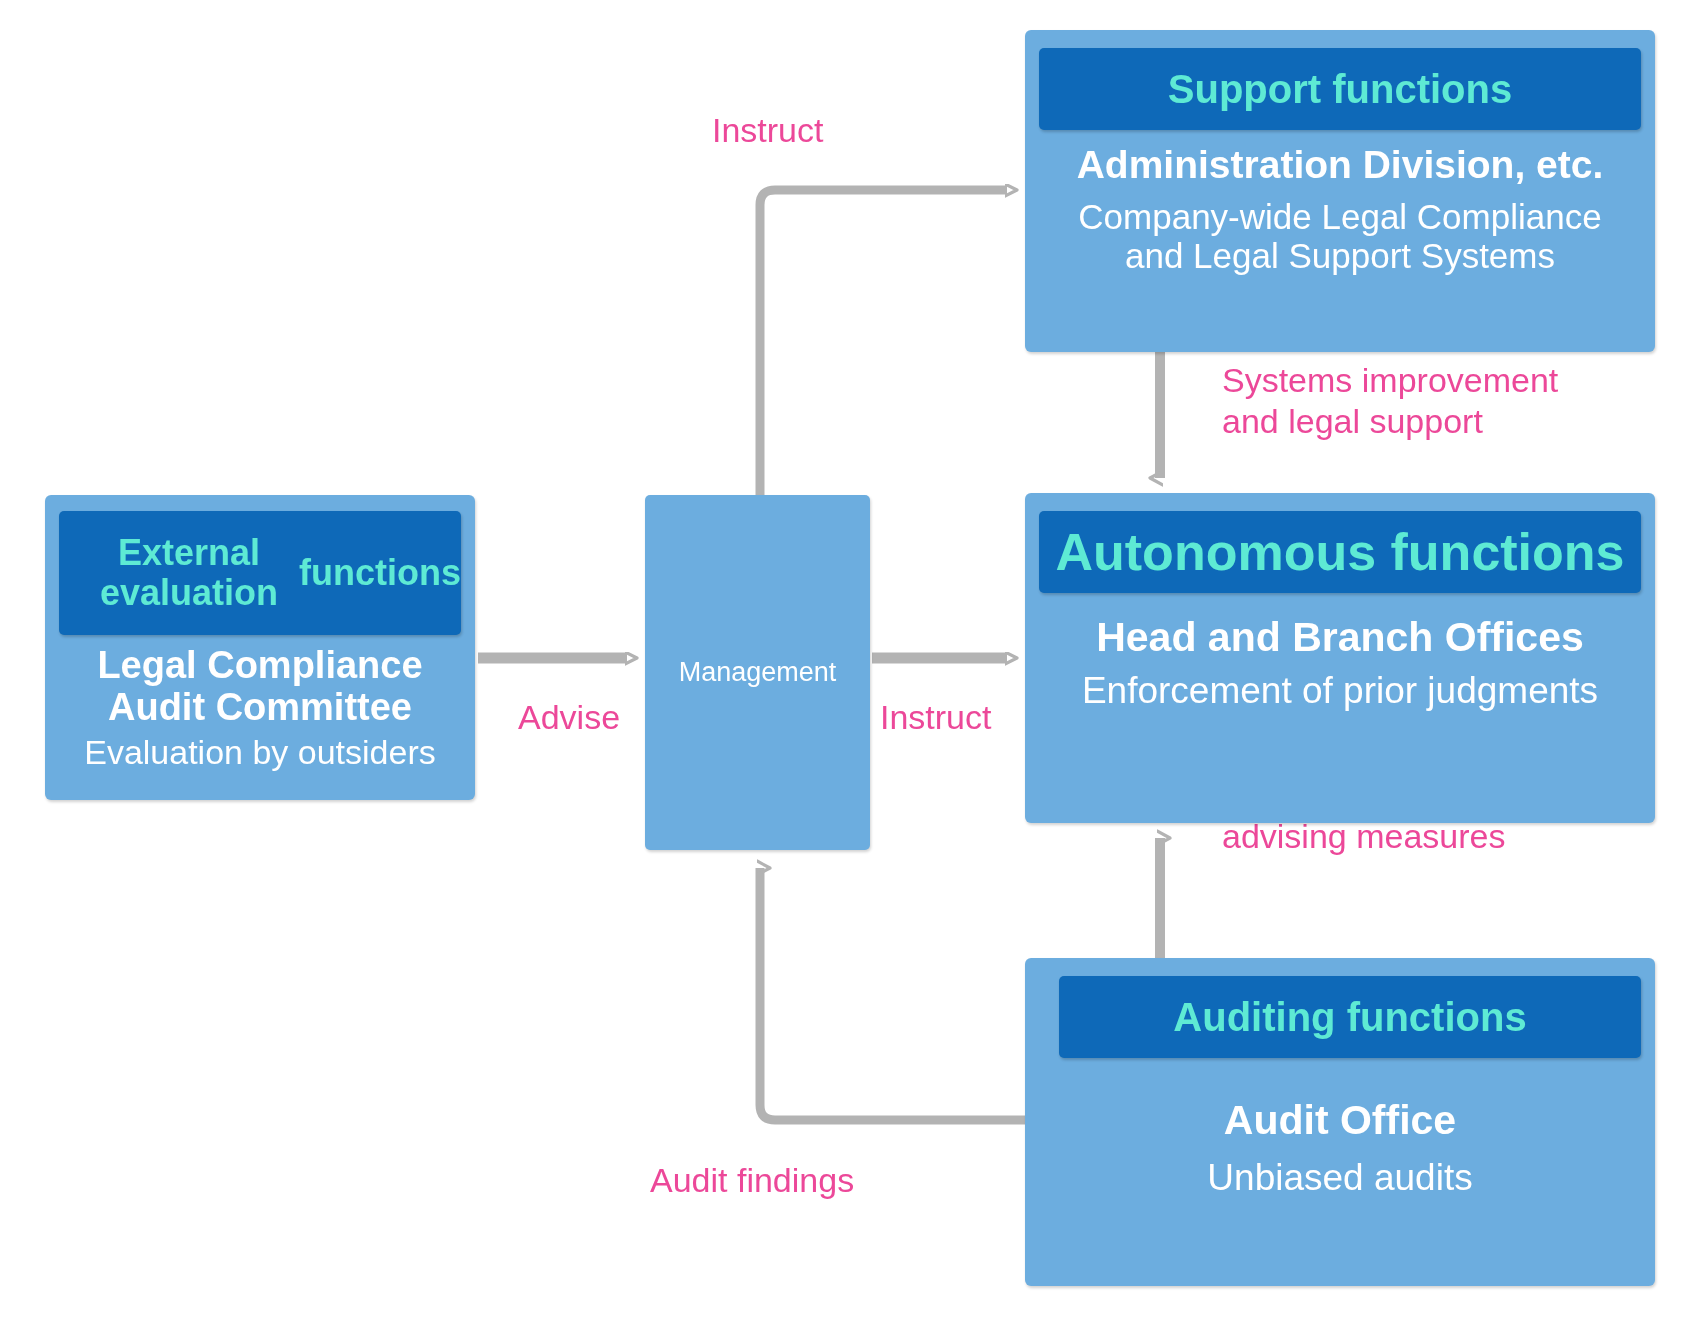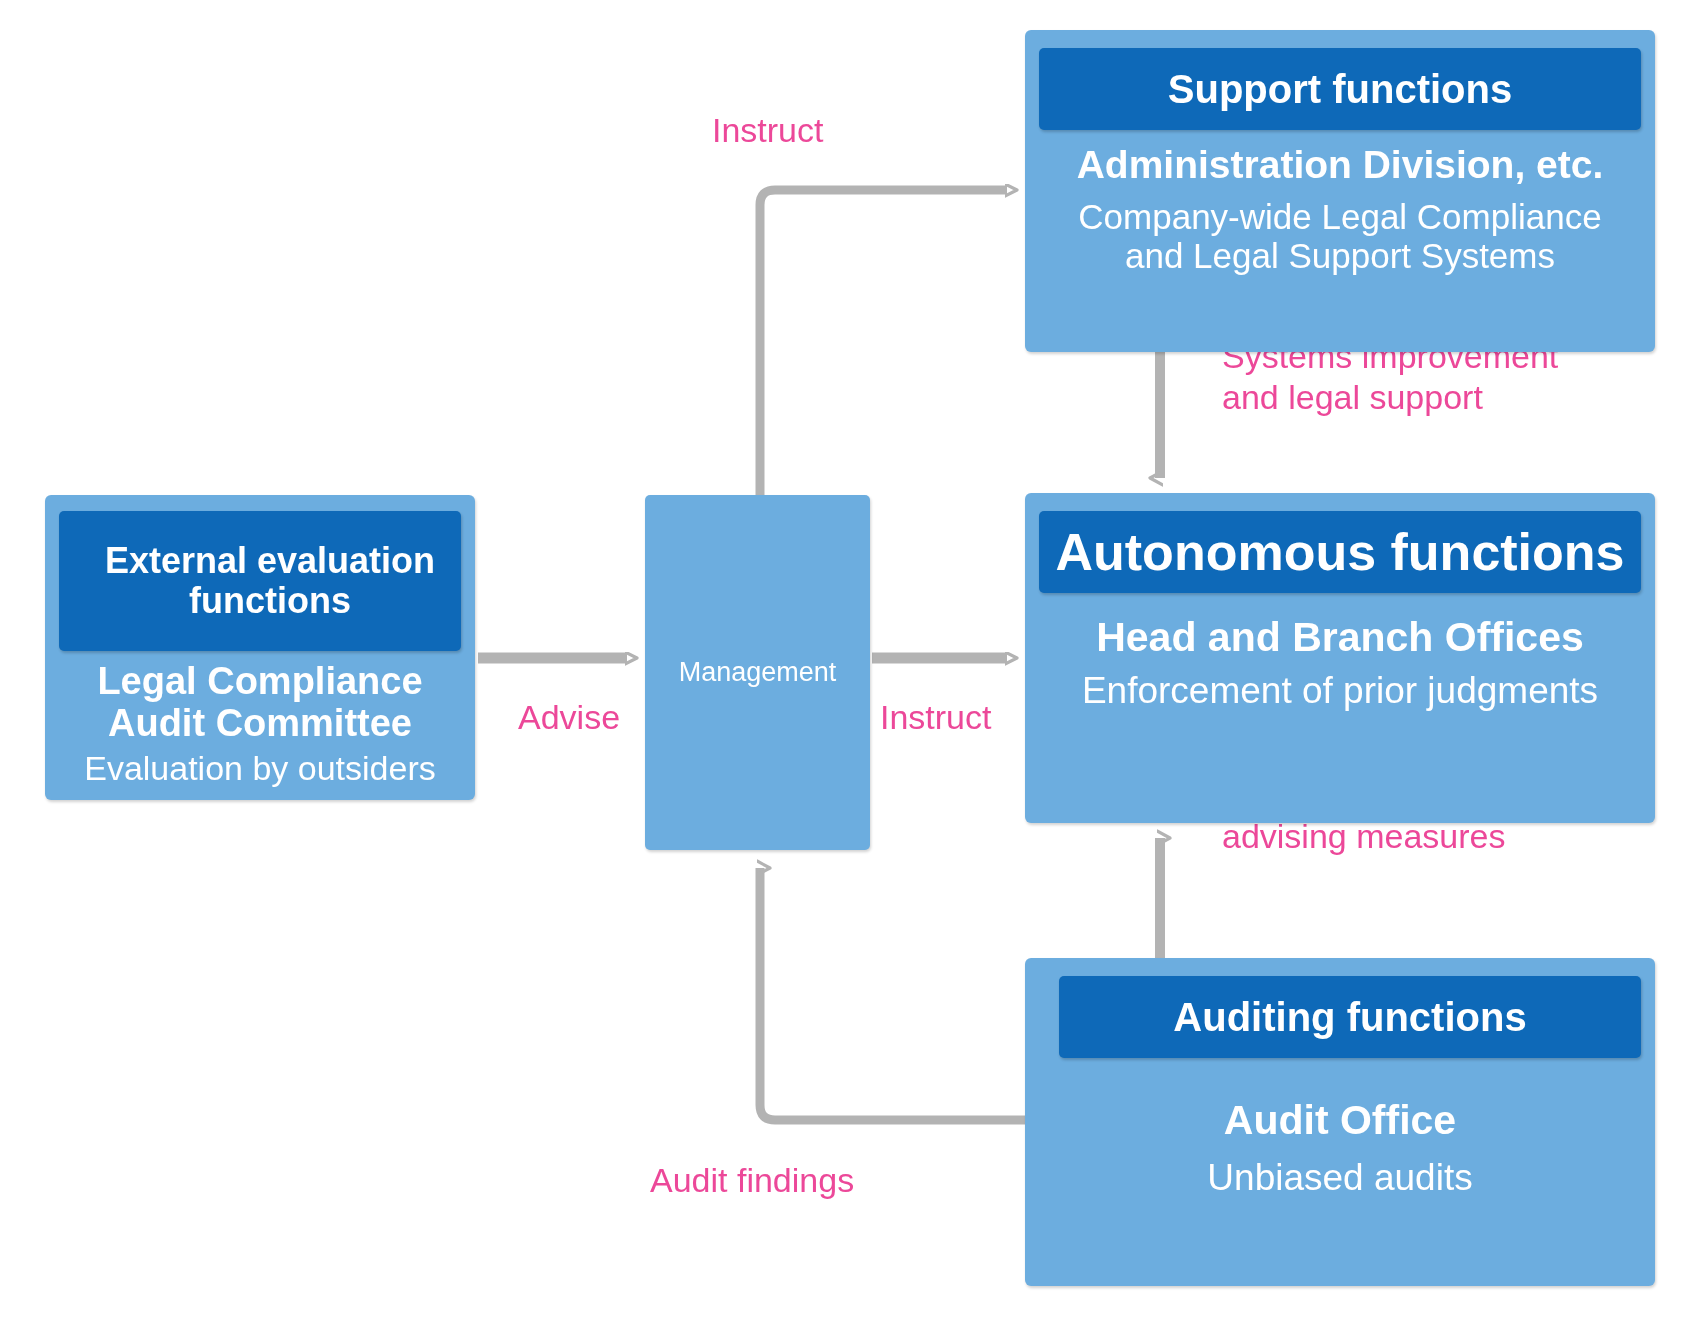--- a/index.html
+++ b/index.html
@@ -28,21 +28,21 @@
   .node {
     position: absolute;
     background: #6CADDF;
     border-radius: 6px;
     box-sizing: border-box;
     box-shadow: 1px 2px 3px rgba(0,0,0,0.18);
   }
   .node-header {
     background: #0E69B8;
     border-radius: 5px;
-    color: #ffffff;
+    color: #5eead4;
     font-weight: bold;
     text-align: center;
     display: flex;
     align-items: center;
     justify-content: center;
     box-sizing: border-box;
     box-shadow: 1px 2px 3px rgba(0,0,0,0.20);
     line-height: 1.12;
   }
   .node-body {
@@ -91,42 +91,42 @@
   }
   #node-auditing .node-header { height: 82px; font-size: 40px; margin-left: 20px; }
   #node-auditing .node-body { padding-top: 40px; }
   #node-auditing .line-strong { font-size: 41px; }
   #node-auditing .line-light { font-size: 37px; padding-top: 14px; }
 
   #node-external {
     left: 45px; top: 495px; width: 430px; height: 305px;
     padding: 16px 14px 12px 14px;
   }
-  #node-external .node-header { height: 140px; font-size: 36px; flex-direction: column; padding-left: 20px; }
+  #node-external .node-header { height: 124px; font-size: 36px; flex-direction: row; padding-left: 20px; }
   #node-external .node-body { padding-top: 10px; }
   #node-external .line-strong { font-size: 38px; }
   #node-external .line-light { font-size: 34px; padding-top: 4px; }
 
   #node-management {
     left: 645px; top: 495px; width: 225px; height: 355px;
     display: flex; align-items: center; justify-content: center;
     border-radius: 5px;
   }
   #node-management .mgmt-label {
     color: #ffffff;
     font-size: 27px;
     font-weight: normal;
     text-align: left;
   }
 
   
   #lbl-instruct-top   { left: 712px;  top: 110px; }
   #lbl-advise         { left: 518px;  top: 697px; text-align: right; }
   #lbl-instruct-mid   { left: 880px;  top: 697px; }
-  #lbl-sysimp         { left: 1222px; top: 336px; }
+  #lbl-sysimp         { left: 1222px; top: 360px; }
   #lbl-auditcorr      { left: 1222px; top: 775px; }
   #lbl-auditfindings  { left: 650px;  top: 1160px; }
 </style>
 </head>
 <body>
 
 <div id="canvas">
 
   <svg class="connectors" viewBox="0 0 1700 1330" xmlns="http://www.w3.org/2000/svg">
     <defs>

